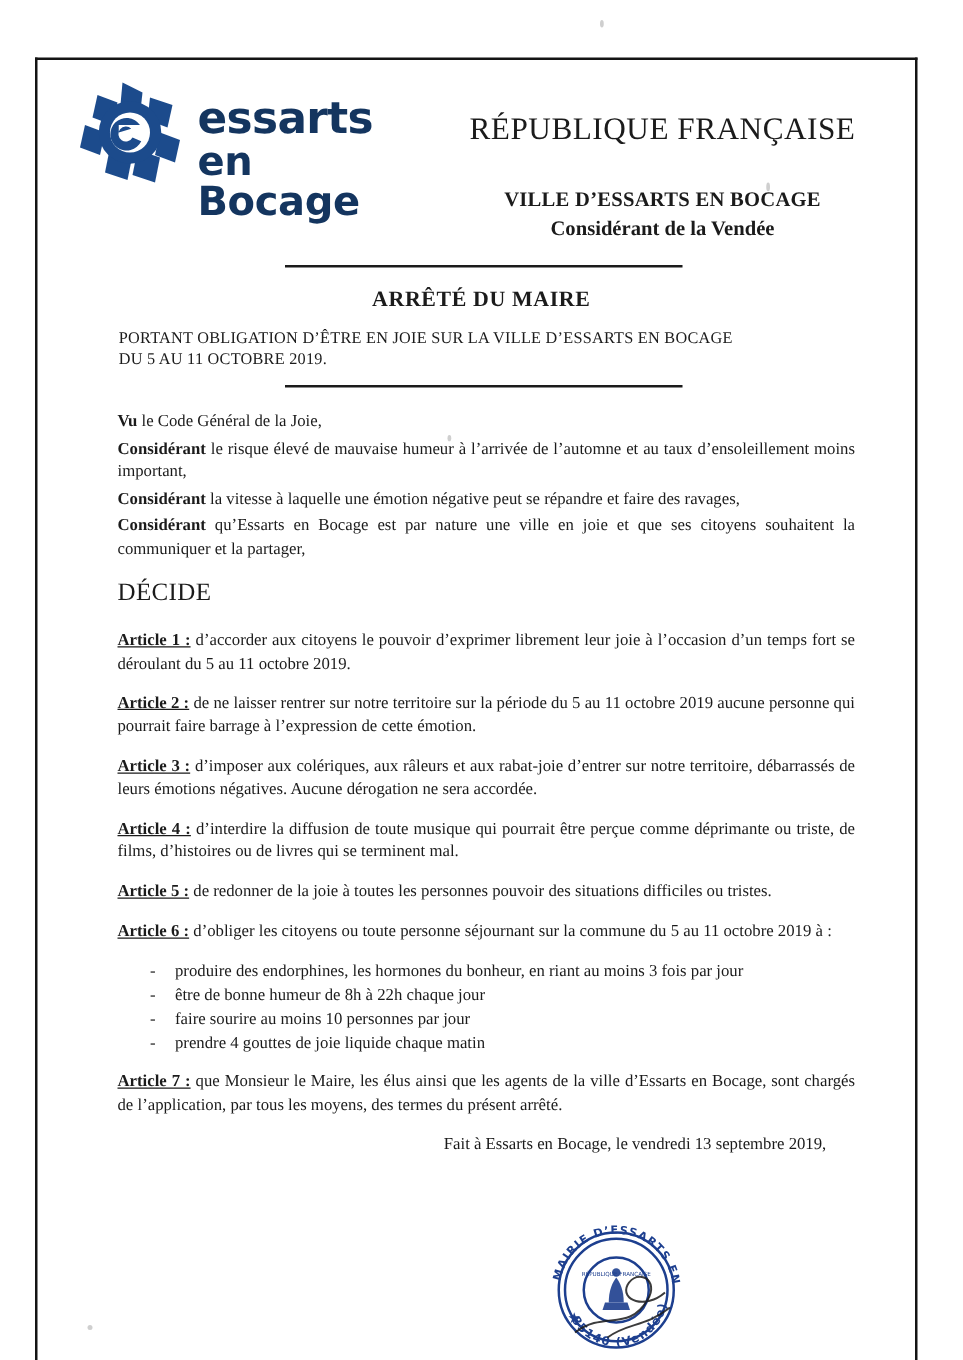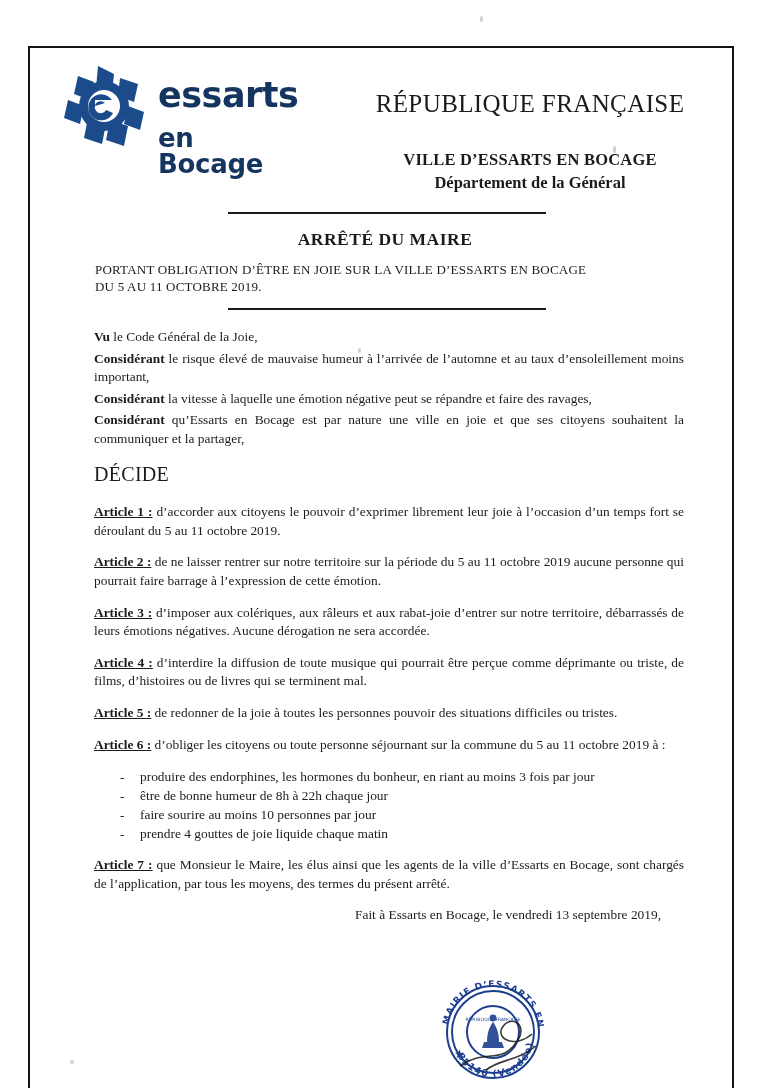--- a/index.html
+++ b/index.html
@@ -62,21 +62,21 @@
   .logo-text {
     position: absolute;
     left: 100px;
     top: 14px;
     font-family: "DejaVu Sans", sans-serif;
     font-weight: bold;
     color: #14355f;
     line-height: 1;
   }
   .logo-text .l1 { font-size: 35px; letter-spacing: -0.5px; }
-  .logo-text .l2 { font-size: 26px; margin-top: 12px; letter-spacing: -0.3px;}
+  .logo-text .l2 { font-size: 32px; margin-top: 0; letter-spacing: -0.3px;}
 
   .rf-title {
     position: absolute;
     left: 290px;
     top: 32px;
     width: 380px;
     text-align: center;
     font-size: 25px;
     letter-spacing: 0.4px;
     white-space: nowrap;
@@ -235,21 +235,21 @@
         </svg>
       </div>
       <div class="logo-text">
         <div class="l1">essarts</div>
         <div class="l2">en Bocage</div>
       </div>
     </div>
 
     <div class="rf-title">RÉPUBLIQUE FRANÇAISE</div>
     <div class="ville">VILLE D’ESSARTS EN BOCAGE</div>
-    <div class="dept">Département de la Général</div>
+    <div class="dept">Considérant de la Vendée</div>
   </div>
 
   <div class="rule rule-top"></div>
   <div class="arrete">ARRÊTÉ DU MAIRE</div>
   <div class="portant">
     <span>PORTANT OBLIGATION D’ÊTRE EN JOIE SUR LA VILLE D’ESSARTS EN BOCAGE</span><br>
     <span>DU 5 AU 11 OCTOBRE 2019.</span>
   </div>
   <div class="rule rule-bottom"></div>
 

